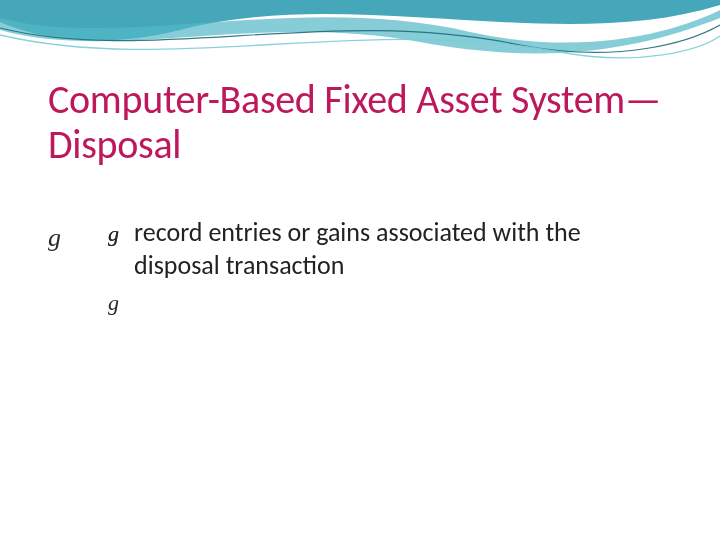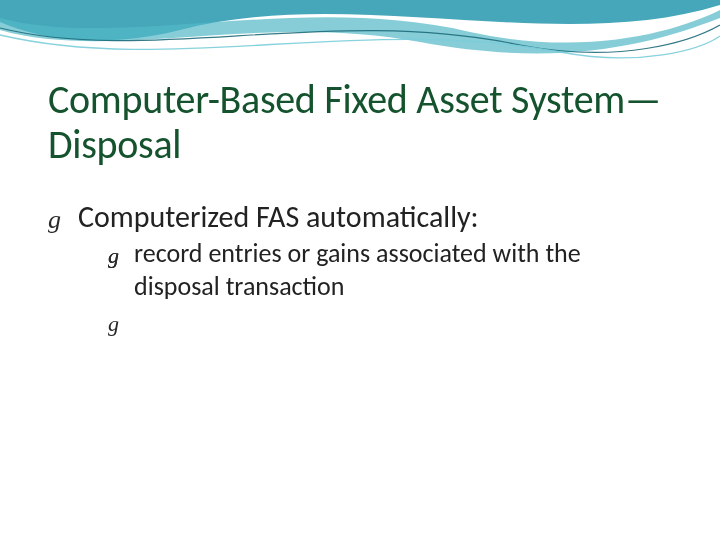--- a/index.html
+++ b/index.html
@@ -14,26 +14,26 @@
     top: 0; left: 0;
     width: 720px; height: 90px;
     z-index: 0;
   }
   .content {
     position: relative;
     z-index: 1;
     padding: 78px 48px 0 48px;
   }
   .title {
-    color: #14532d;
+    color: #be185d;
     font-size: 40px;
     font-weight: 400;
     line-height: 1.12;
     letter-spacing: -0.3px;
-    margin-bottom: 30px;
+    margin-bottom: 48px;
   }
   .bullets { list-style: none; }
   .b1 {
     color: #222;
     font-size: 30px;
     line-height: 1.25;
     font-weight: 400;
     margin-bottom: 10px;
     padding-left: 30px;
     position: relative;
@@ -74,21 +74,20 @@
   <path d="M0,28 C150,65 330,5 520,45 C620,64 690,42 720,25" fill="none" stroke="#1e6b7a" stroke-width="1.2" opacity="0.9"></path>
   <path d="M0,35 C170,75 360,15 560,52 C640,67 700,50 720,36" fill="none" stroke="#7acdd9" stroke-width="1.4" opacity="0.9"></path>
 </svg>
 
 <div class="content">
   <h1 class="title">Computer-Based Fixed Asset System—Disposal</h1>
 
   <ul class="bullets">
     <li class="b1">
       <span class="wave">g</span>
-      <span>Computerized FAS automatically:</span>
       <ul class="sub">
         <li class="b2">
           <span class="wave">g</span>
         </li>
         <li class="b2">
           <span class="wave">g</span>
           <span>record entries or gains associated with the disposal transaction</span>
         </li>
         <li class="b2">
           <span class="wave">g</span>

